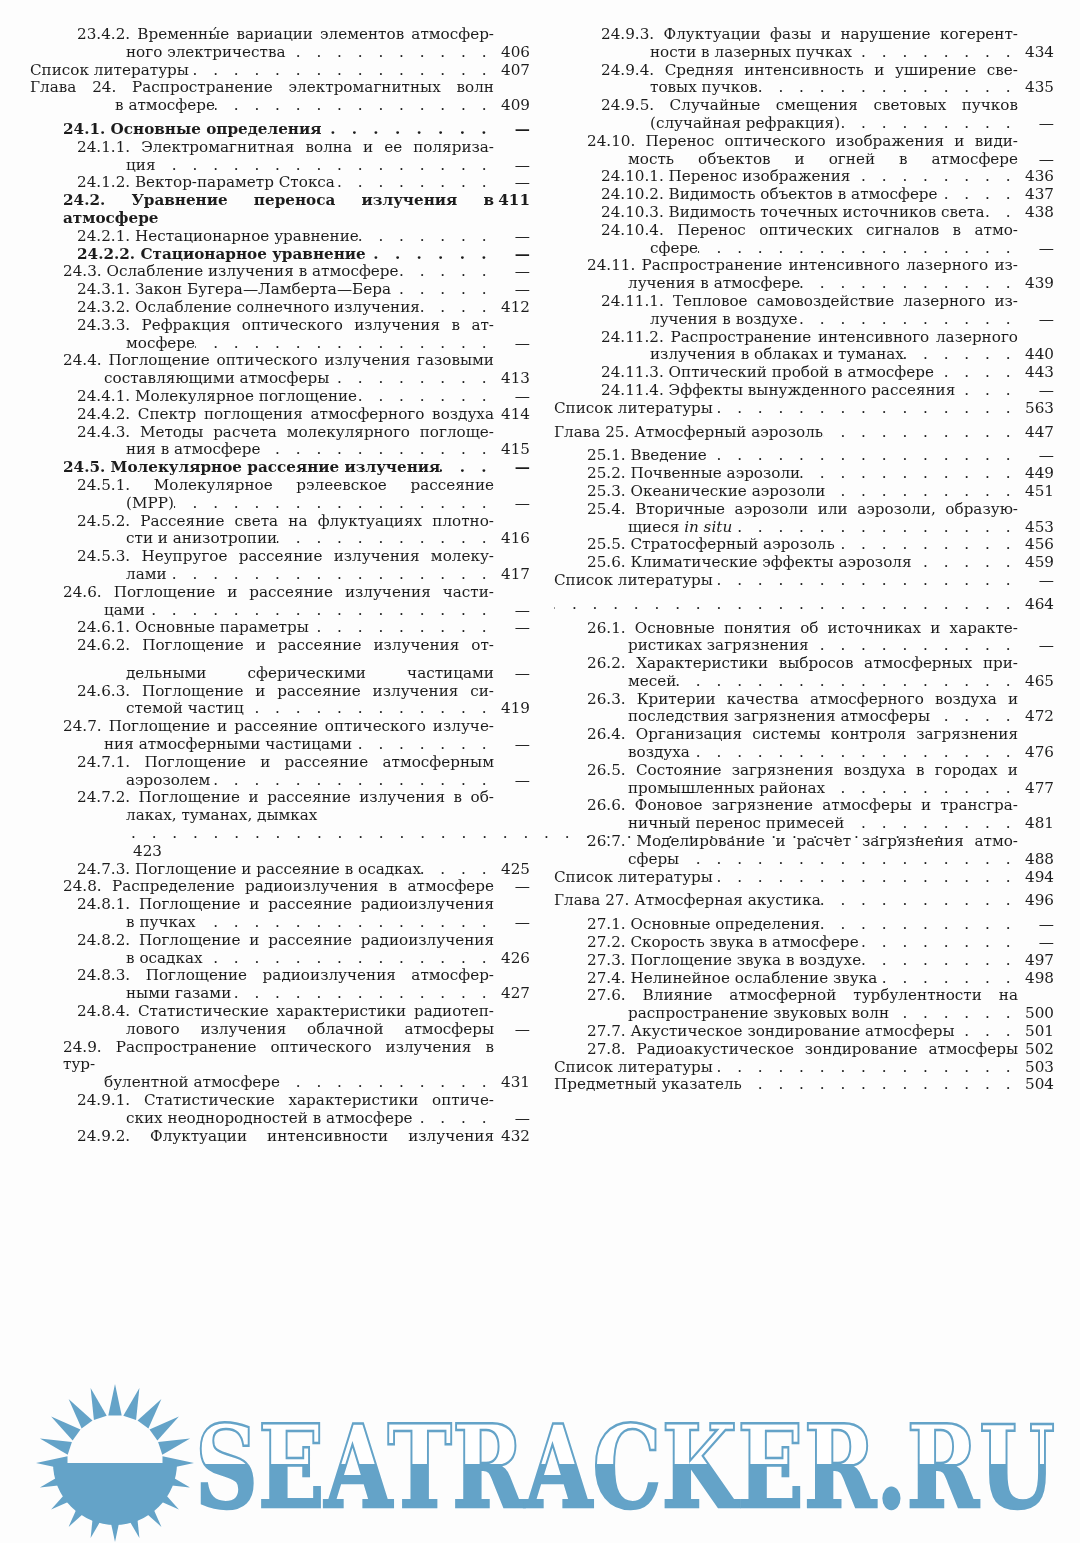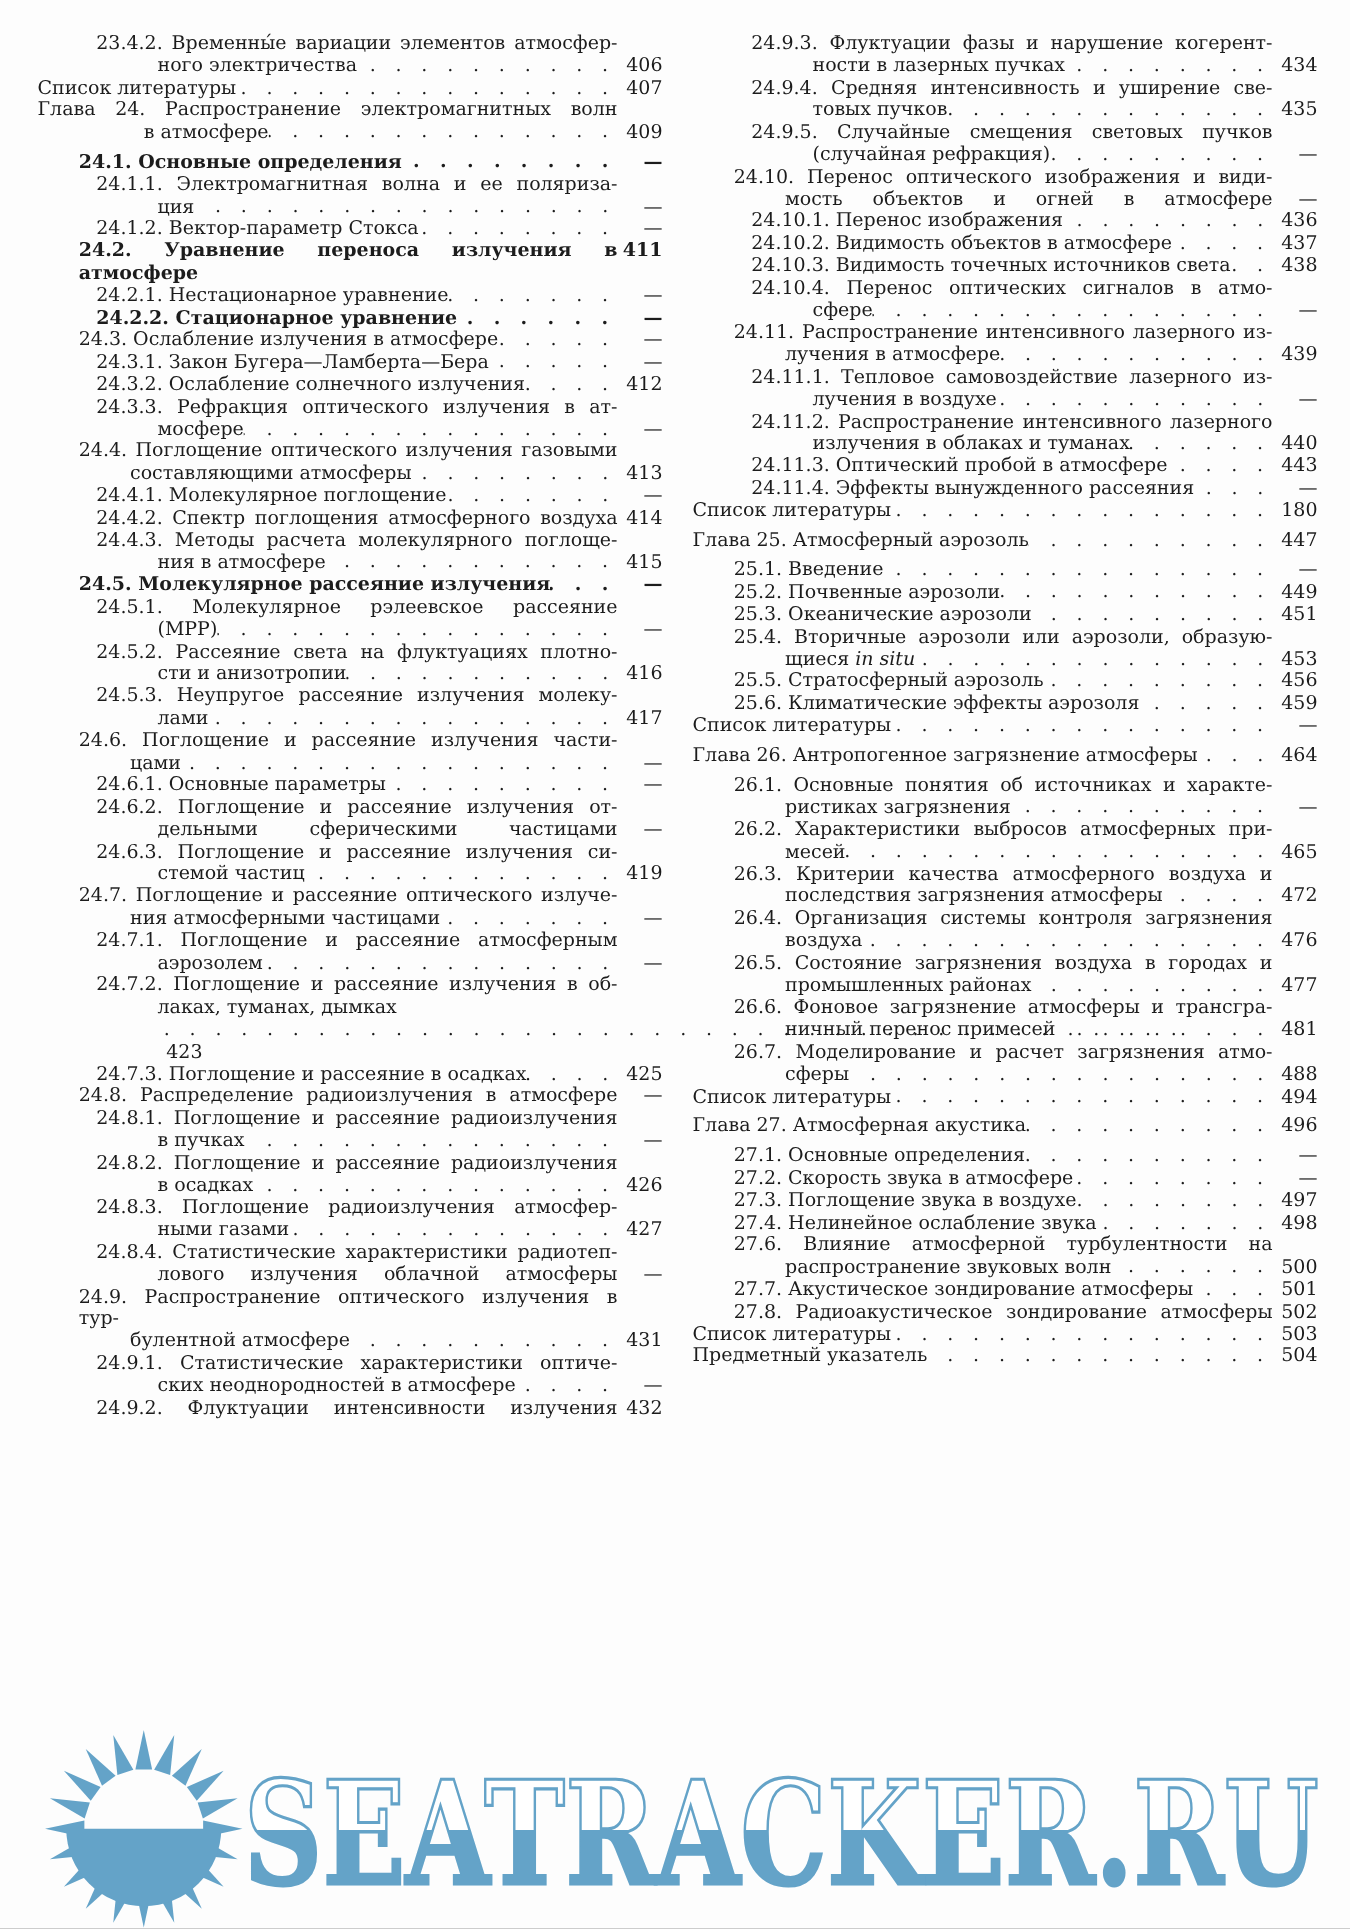--- a/index.html
+++ b/index.html
@@ -222,21 +222,21 @@
           <div class="line last" style="padding-left: 47px;">
             <span class="txt">24.6.1. Основные параметры</span>
             <span class="leader"></span>
             <span class="pg">—</span>
           </div>
         </div>
         <div class="entry">
           <div class="line full" style="padding-left: 47px;">
             <span class="txt">24.6.2. Поглощение и рассеяние излучения от-</span>
           </div>
-          <div class="line last spread" style="padding-left: 96px;">
+          <div class="line last spread" style="padding-left: 96px; margin-top: 10px;">
             <span class="txt">дельными сферическими частицами</span>
             <span class="pg">—</span>
           </div>
         </div>
         <div class="entry">
           <div class="line full" style="padding-left: 47px;">
             <span class="txt">24.6.3. Поглощение и рассеяние излучения си-</span>
           </div>
           <div class="line last" style="padding-left: 96px;">
             <span class="txt">стемой частиц</span>
@@ -465,21 +465,21 @@
           <div class="line last" style="padding-left: 47px;">
             <span class="txt">24.11.4. Эффекты вынужденного рассеяния</span>
             <span class="leader"></span>
             <span class="pg">—</span>
           </div>
         </div>
         <div class="entry">
           <div class="line last" style="padding-left: 0px;">
             <span class="txt">Список литературы</span>
             <span class="leader"></span>
-            <span class="pg">180</span>
+            <span class="pg">563</span>
           </div>
         </div>
         <div class="entry gap">
           <div class="line last" style="padding-left: 0px;">
             <span class="txt">Глава 25. Атмосферный аэрозоль</span>
             <span class="leader"></span>
             <span class="pg">447</span>
           </div>
         </div>
         <div class="entry gap">
@@ -529,21 +529,20 @@
         </div>
         <div class="entry">
           <div class="line last" style="padding-left: 0px;">
             <span class="txt">Список литературы</span>
             <span class="leader"></span>
             <span class="pg">—</span>
           </div>
         </div>
         <div class="entry gap">
           <div class="line last" style="padding-left: 0px;">
-            <span class="txt">Глава 26. Антропогенное загрязнение атмосферы</span>
             <span class="leader"></span>
             <span class="pg">464</span>
           </div>
         </div>
         <div class="entry gap">
           <div class="line full" style="padding-left: 33px;">
             <span class="txt">26.1. Основные понятия об источниках и характе-</span>
           </div>
           <div class="line last" style="padding-left: 74px;">
             <span class="txt">ристиках загрязнения</span>

